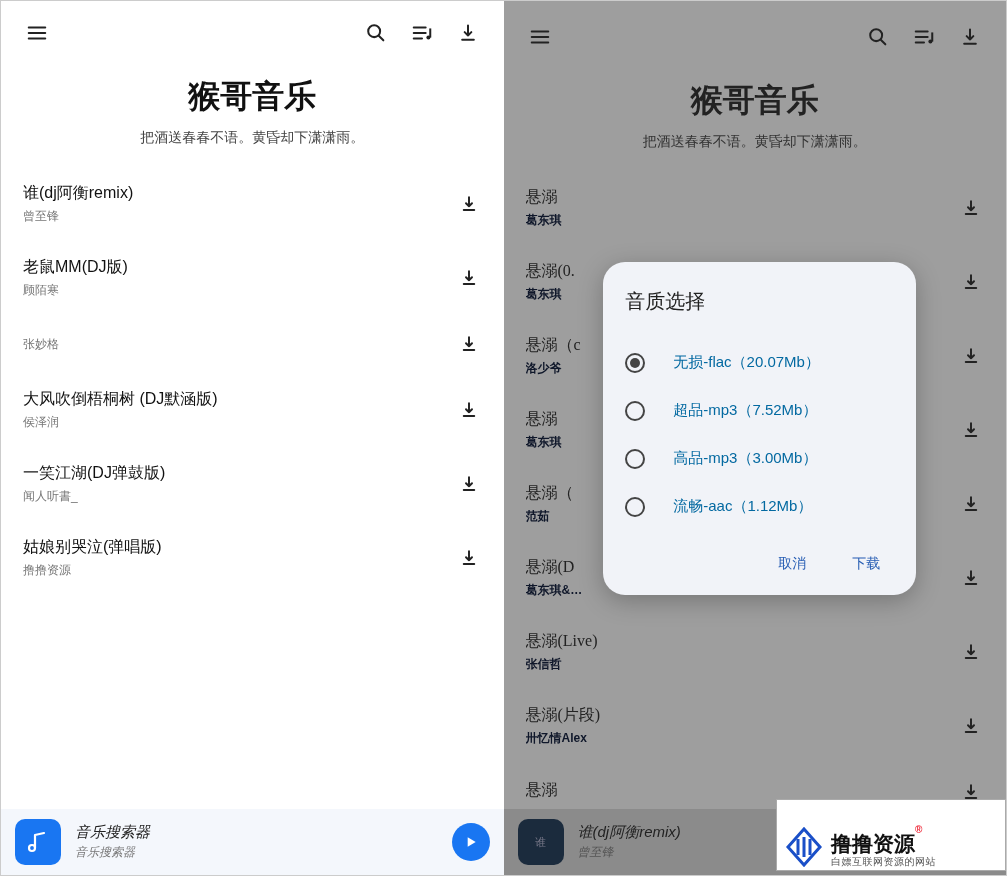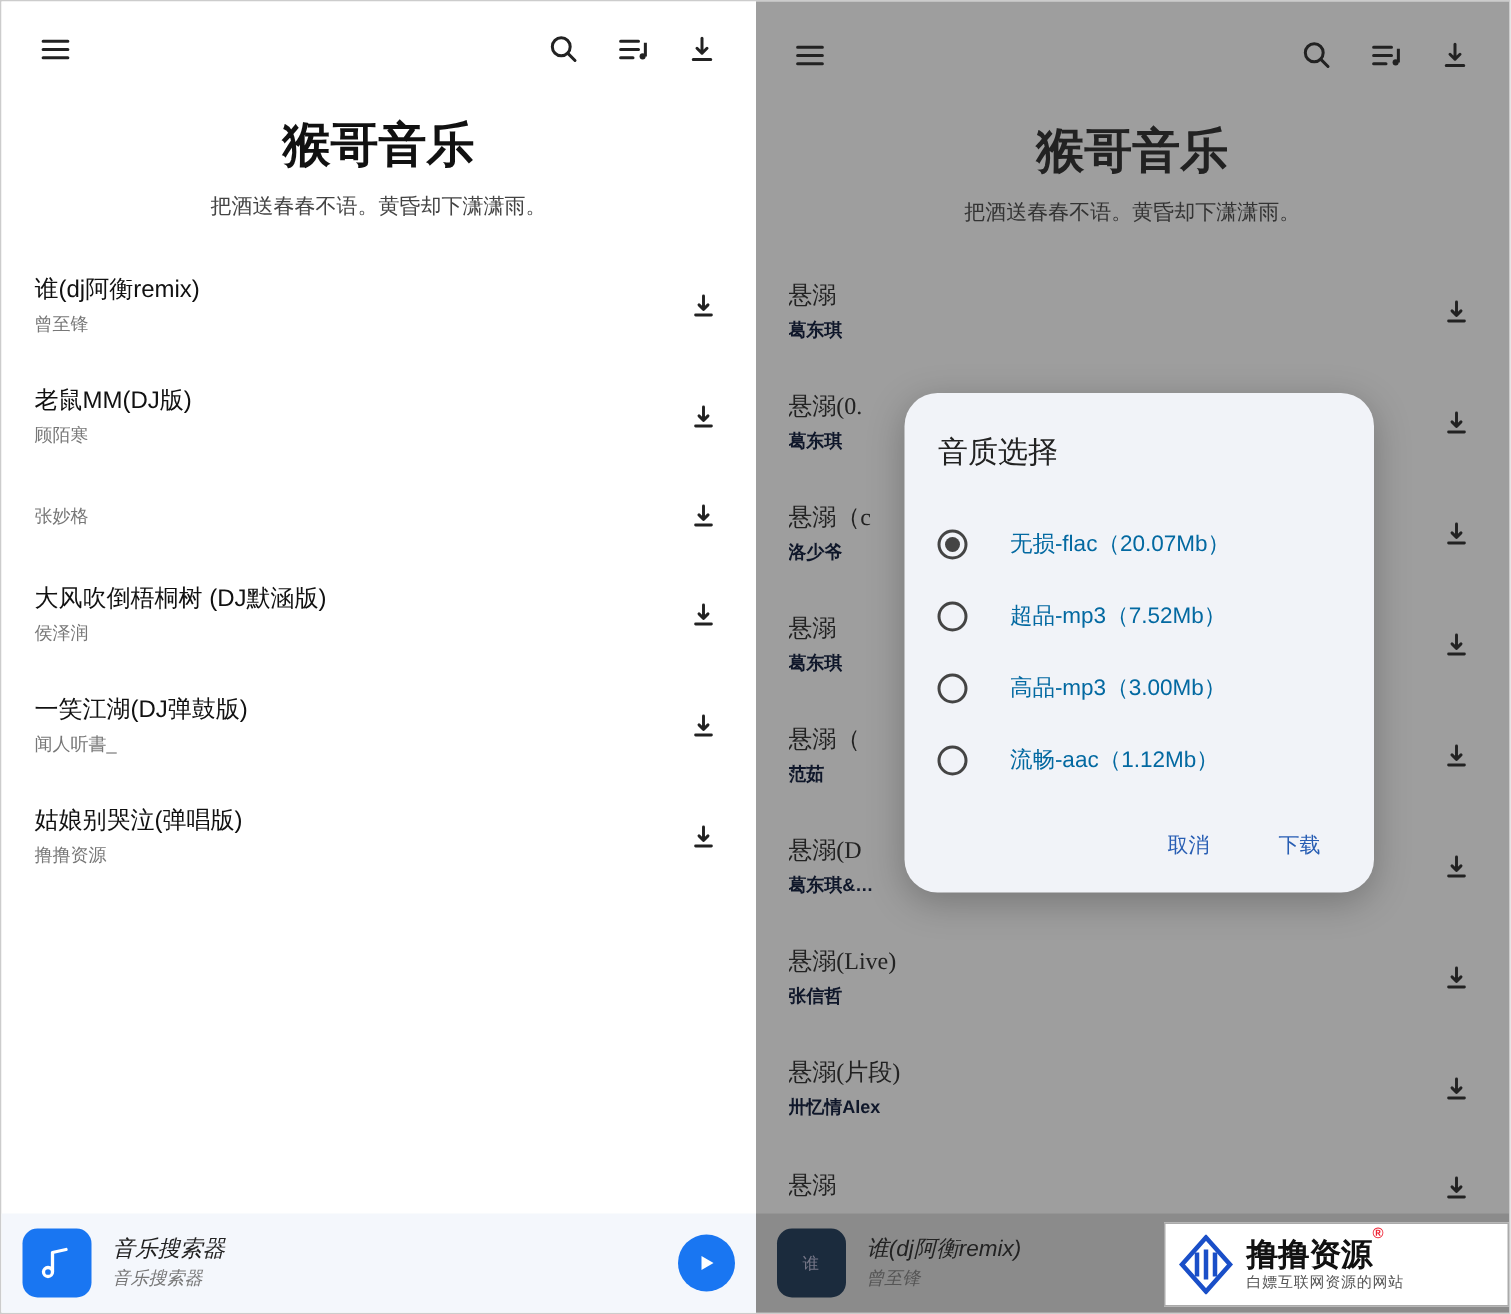--- a/index.html
+++ b/index.html
@@ -37,21 +37,21 @@
     .pane-right .player-txt .t2 { color: #555; }
     .dialog-overlay { position: absolute; inset: 0; display: flex; align-items: center; justify-content: center; pointer-events: none; }
     .dialog { width: 313px; background: #f1f3f8; border-radius: 22px; padding: 26px 22px 16px; pointer-events: auto; box-shadow: 0 6px 24px rgba(0,0,0,0.25); position:relative; top:-10px; left:5px;}
     .dialog h2 { font-size: 20px; font-weight: 400; margin-bottom: 24px; color: #222; }
     .radio-row { display: flex; align-items: center; padding: 14px 0; cursor: pointer; }
     .radio { width: 20px; height: 20px; border: 2px solid #444; border-radius: 50%; margin-right: 28px; display: flex; align-items: center; justify-content: center; flex-shrink: 0;}
     .radio.sel::after { content: ""; width: 10px; height: 10px; background: #444; border-radius: 50%; }
     .radio-label { font-size: 15px; color: #0369a1; }
     .dialog-actions { display: flex; justify-content: flex-end; gap: 38px; padding-top: 18px; padding-right: 10px;}
     .dialog-btn { font-size: 14px; color: #275db3; cursor: pointer; padding: 6px 4px;}
-    .watermark { position: absolute; right: 0; bottom: 4px; width: 230px; height: 56px; background: #fff; border: 1px solid #aaa; display: flex; align-items: center; padding: 2px 6px; gap: 6px; }
+    .watermark { position: absolute; right: 0; bottom: 4px; width: 230px; height: 72px; background: #fff; border: 1px solid #aaa; display: flex; align-items: flex-end; padding: 2px 6px; gap: 6px; }
     .wm-logo { width:42px; height:42px; display:flex; align-items:center; justify-content:center;}
     .wm-text { display:flex; flex-direction:column; line-height:1.2;}
     .wm-text .big { font-size:21px; font-weight:700; color:#111; position:relative;}
     .wm-text .big sup { font-size:10px; color:#e23; position:relative; top:-10px;}
     .wm-text .small { font-size:10px; color:#555; letter-spacing:0.5px;}
     svg { display: block; }
   </style>
 </head>
 <body>
 

